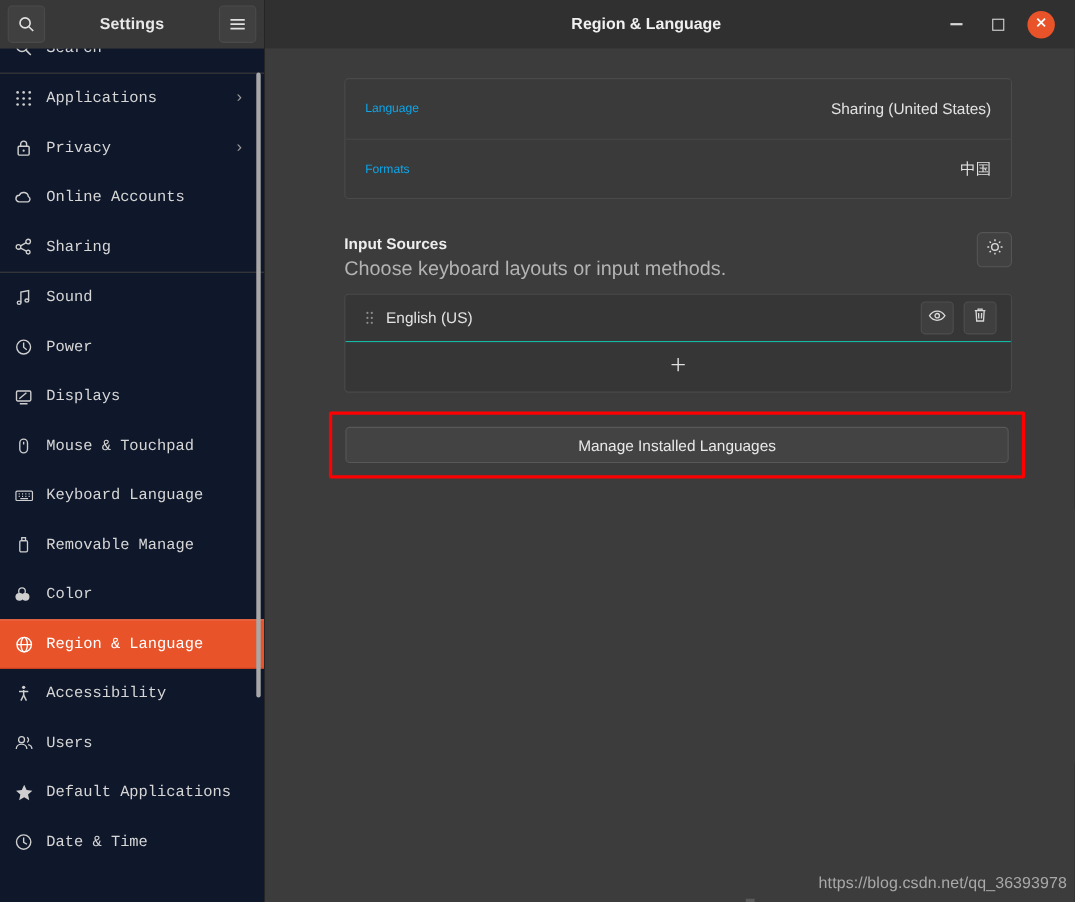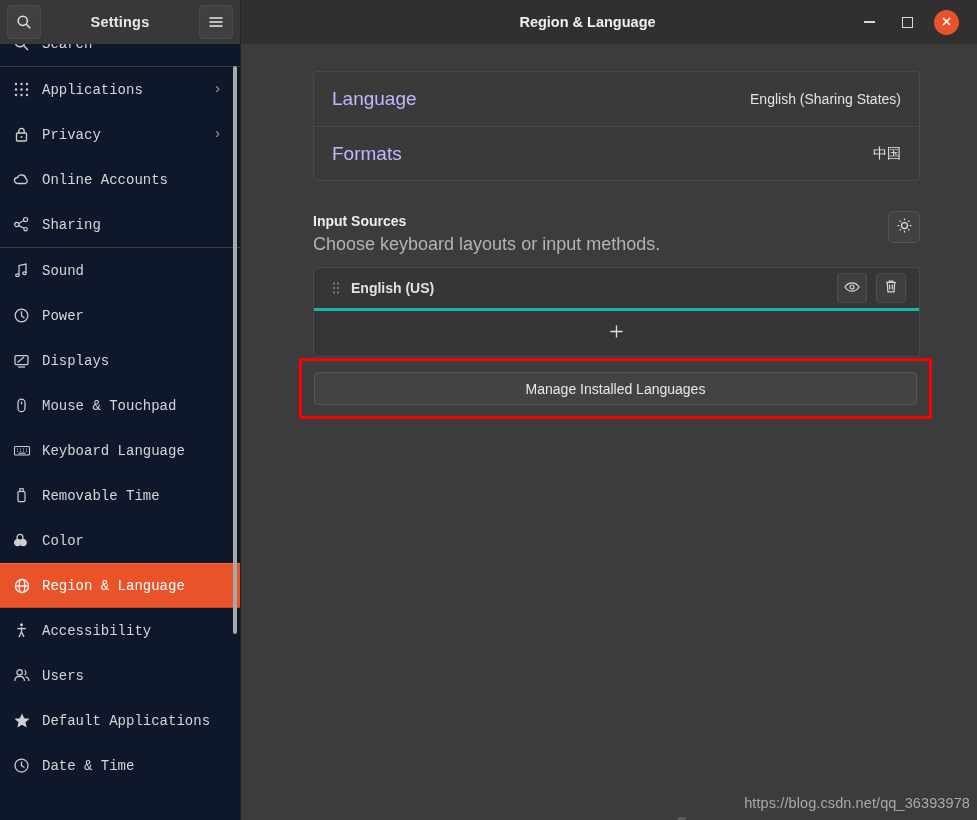--- a/index.html
+++ b/index.html
@@ -161,21 +161,21 @@
   }
   .row {
     height: 54px;
     display: flex;
     align-items: center;
     justify-content: space-between;
     padding: 0 18px;
     cursor: pointer;
   }
   .row + .row { border-top: 1px solid #484848; }
-  .row .k { color: #c4b5fd; font-size: 19px; }
+  .row .k { color: #0ea5e9; font-size: 11px; }
   .row .v { color: #e2e2e2; font-size: 14px; }
 
   .section-head {
     margin-top: 30px;
     display: flex;
     align-items: flex-start;
     justify-content: space-between;
   }
   .section-title {
     color: #ededed;
@@ -204,22 +204,21 @@
     background: #363636;
     border: 1px solid #4a4a4a;
     border-radius: 4px;
     overflow: hidden;
   }
   .source-row {
     height: 43px;
     display: flex;
     align-items: center;
     padding: 0 13px 0 14px;
-    border-bottom: 3px solid #14b8a6;
-    font-weight: bold;
+    border-bottom: 1px solid #14b8a6;
   }
   .drag-dots {
     width: 16px; min-width:16px;
     display: flex; align-items: center; justify-content: center;
     color: #8d8d8d;
   }
   .source-name {
     flex: 1;
     color: #e2e2e2;
     font-size: 14px;
@@ -238,21 +237,21 @@
   .add-row {
     height: 45px;
     display: flex;
     align-items: center;
     justify-content: center;
     cursor: pointer;
     color: #e0e0e0;
   }
 
   .highlight-box {
-    margin-top: 1px;
+    margin-top: 17px;
     border: 3px solid #fe0000;
     border-radius: 2px;
     padding: 11px 12px;
     margin-left: -14px;
     margin-right: -12px;
   }
   .manage-btn {
     width: 100%;
     height: 33px;
     background: #434343;
@@ -437,21 +436,21 @@
         </div>
 
 
         <div class="nav-item">
           <span class="ico">
             <svg width="17" height="17" viewBox="0 0 17 17" fill="none" stroke="#cfcfcf" stroke-width="1.2">
               <rect x="5" y="4.5" width="7" height="10.2" rx="1.2"></rect>
                 <rect x="6.8" y="1.8" width="3.4" height="2.7"></rect>
             </svg>
           </span>
-          <span class="lbl">Removable Time</span>
+          <span class="lbl">Removable Manage</span>
         </div>
 
         <div class="nav-item">
           <span class="ico">
             <svg width="18" height="17" viewBox="0 0 18 17" fill="none" stroke="#cfcfcf" stroke-width="1.2">
               <circle cx="7" cy="5.4" r="3"></circle>
                 <circle cx="4.6" cy="10.6" r="3" fill="#cfcfcf"></circle>
                 <circle cx="10.2" cy="10.6" r="3" fill="#cfcfcf"></circle>
             </svg>
           </span>
@@ -538,21 +537,21 @@
           </span>
         </div>
       </div>
     </div>
 
     <div class="content">
 
       <div class="card">
         <div class="row">
           <span class="k">Language</span>
-          <span class="v">English (Sharing States)</span>
+          <span class="v">Sharing (United States)</span>
         </div>
         <div class="row">
           <span class="k">Formats</span>
           <span class="v">中国</span>
         </div>
       </div>
 
       <div class="section-head">
         <div>
           <div class="section-title">Input Sources</div>

